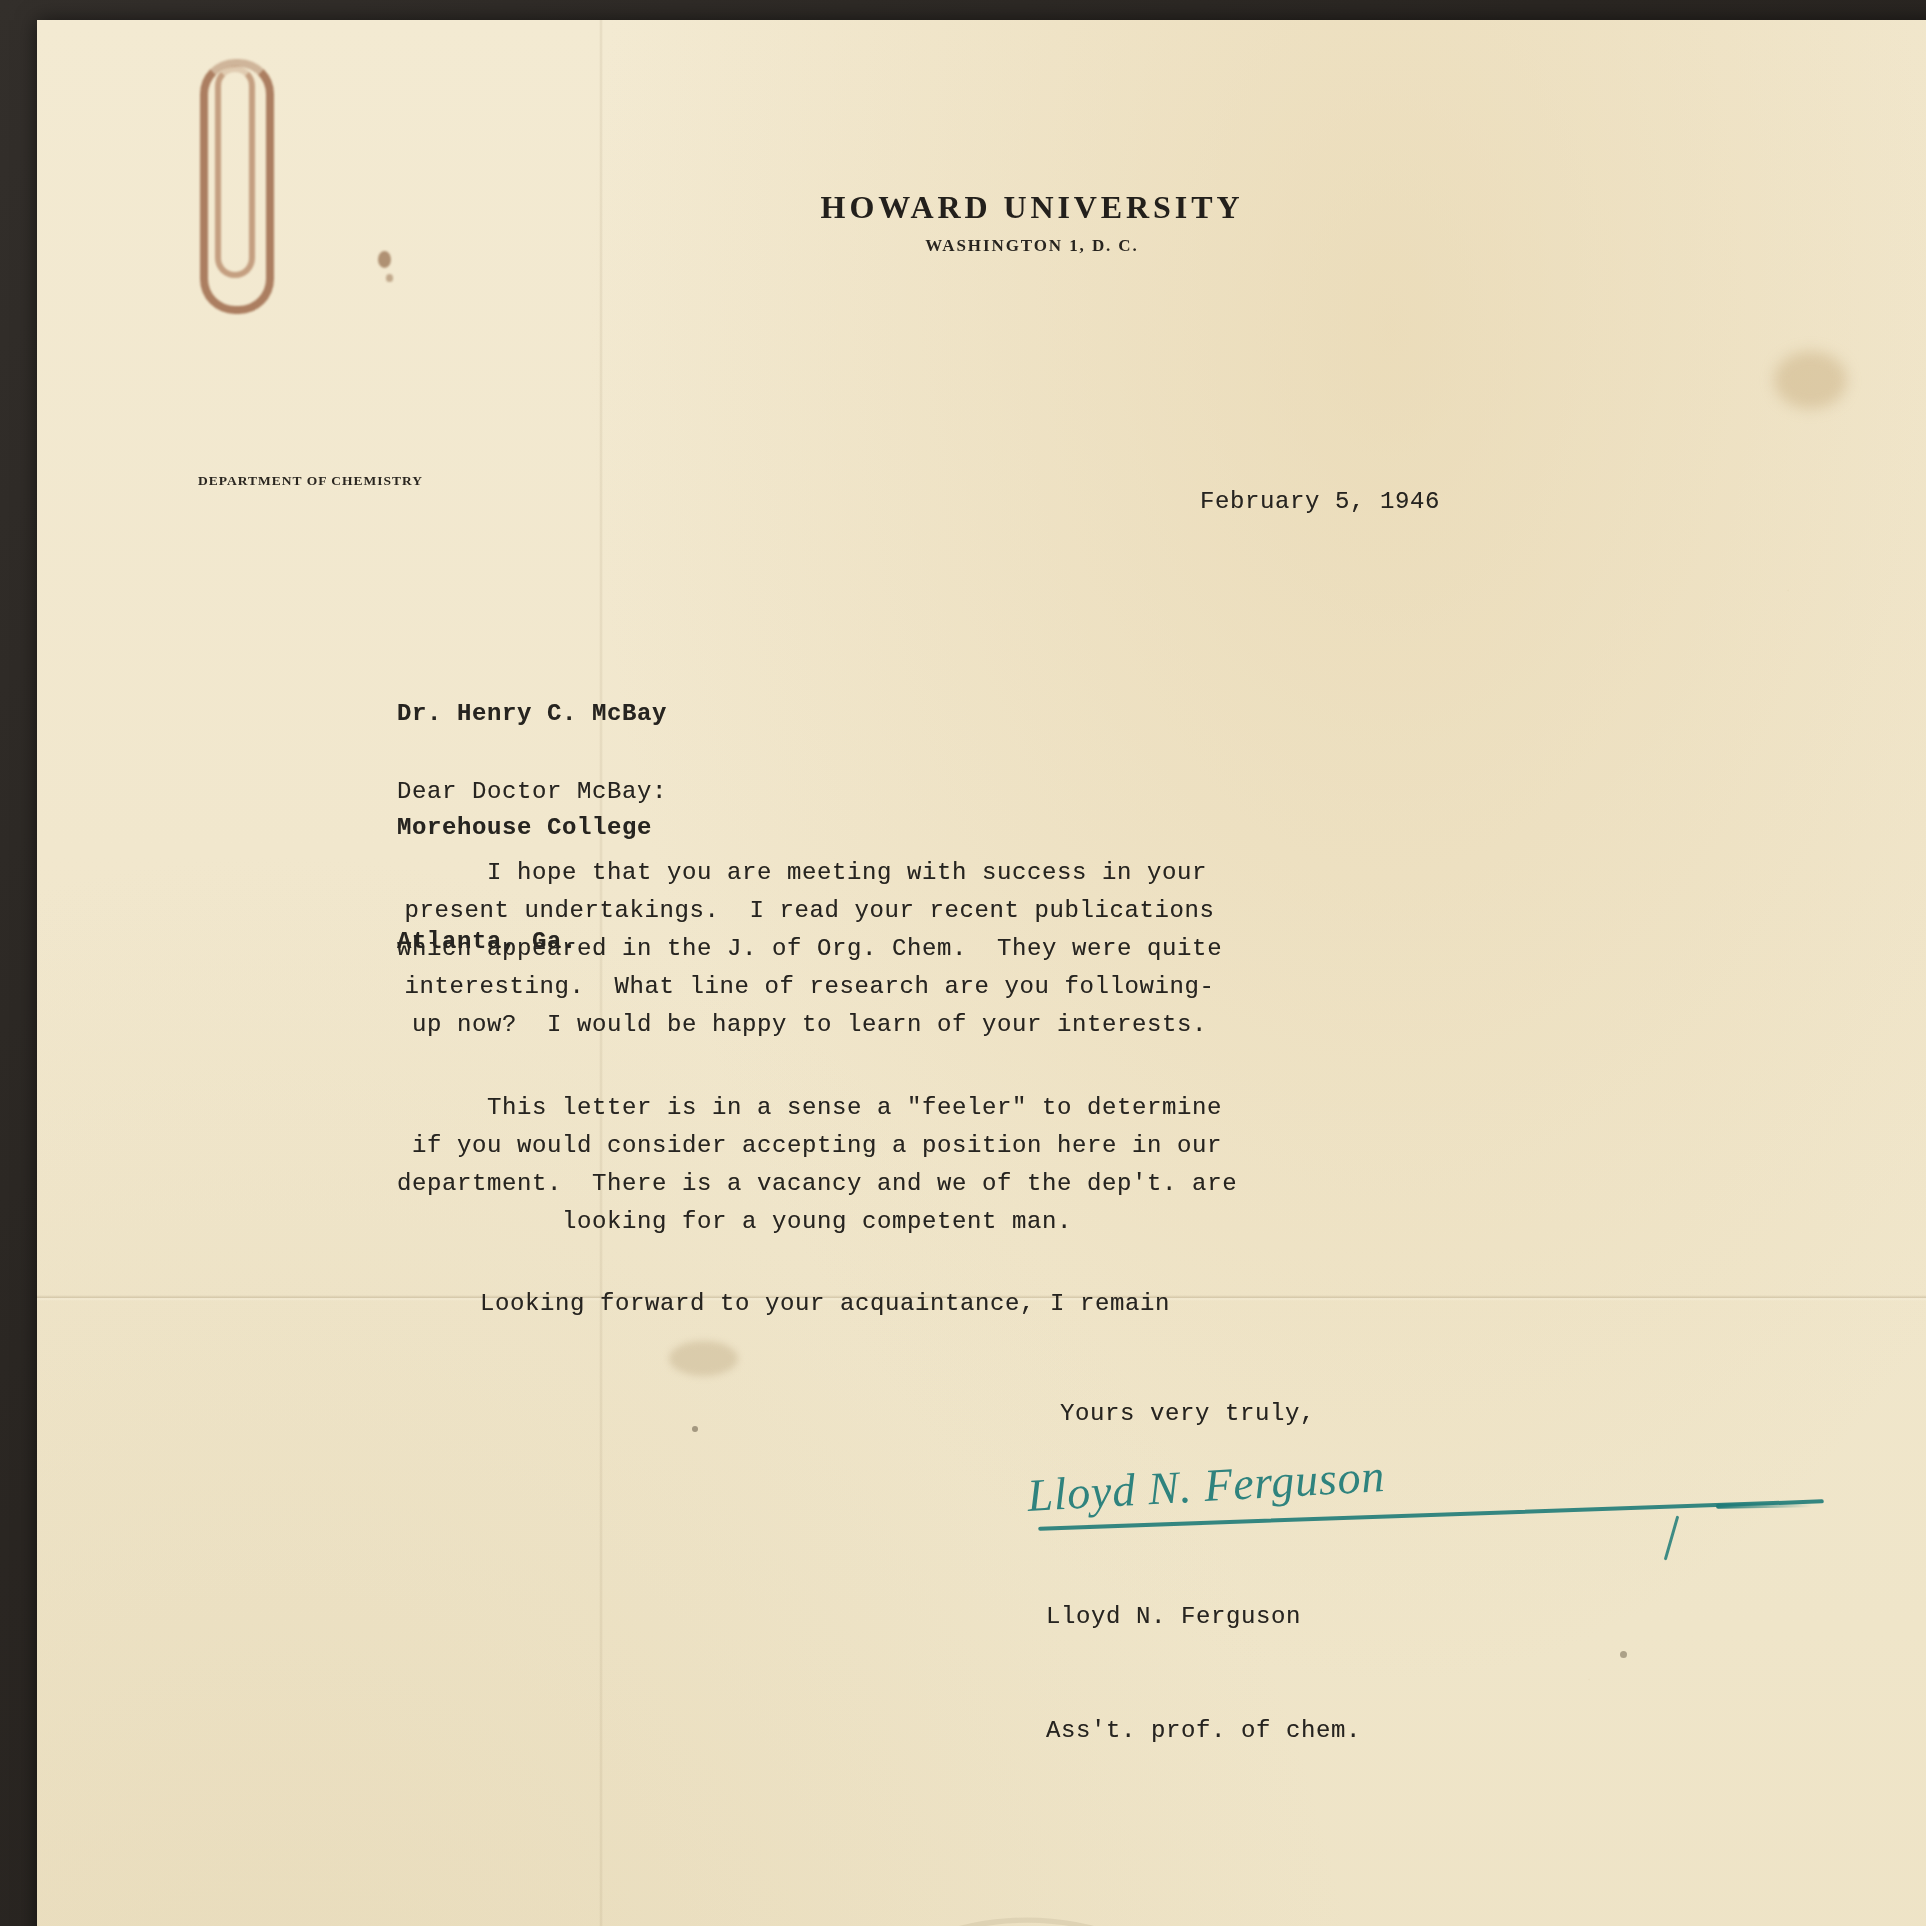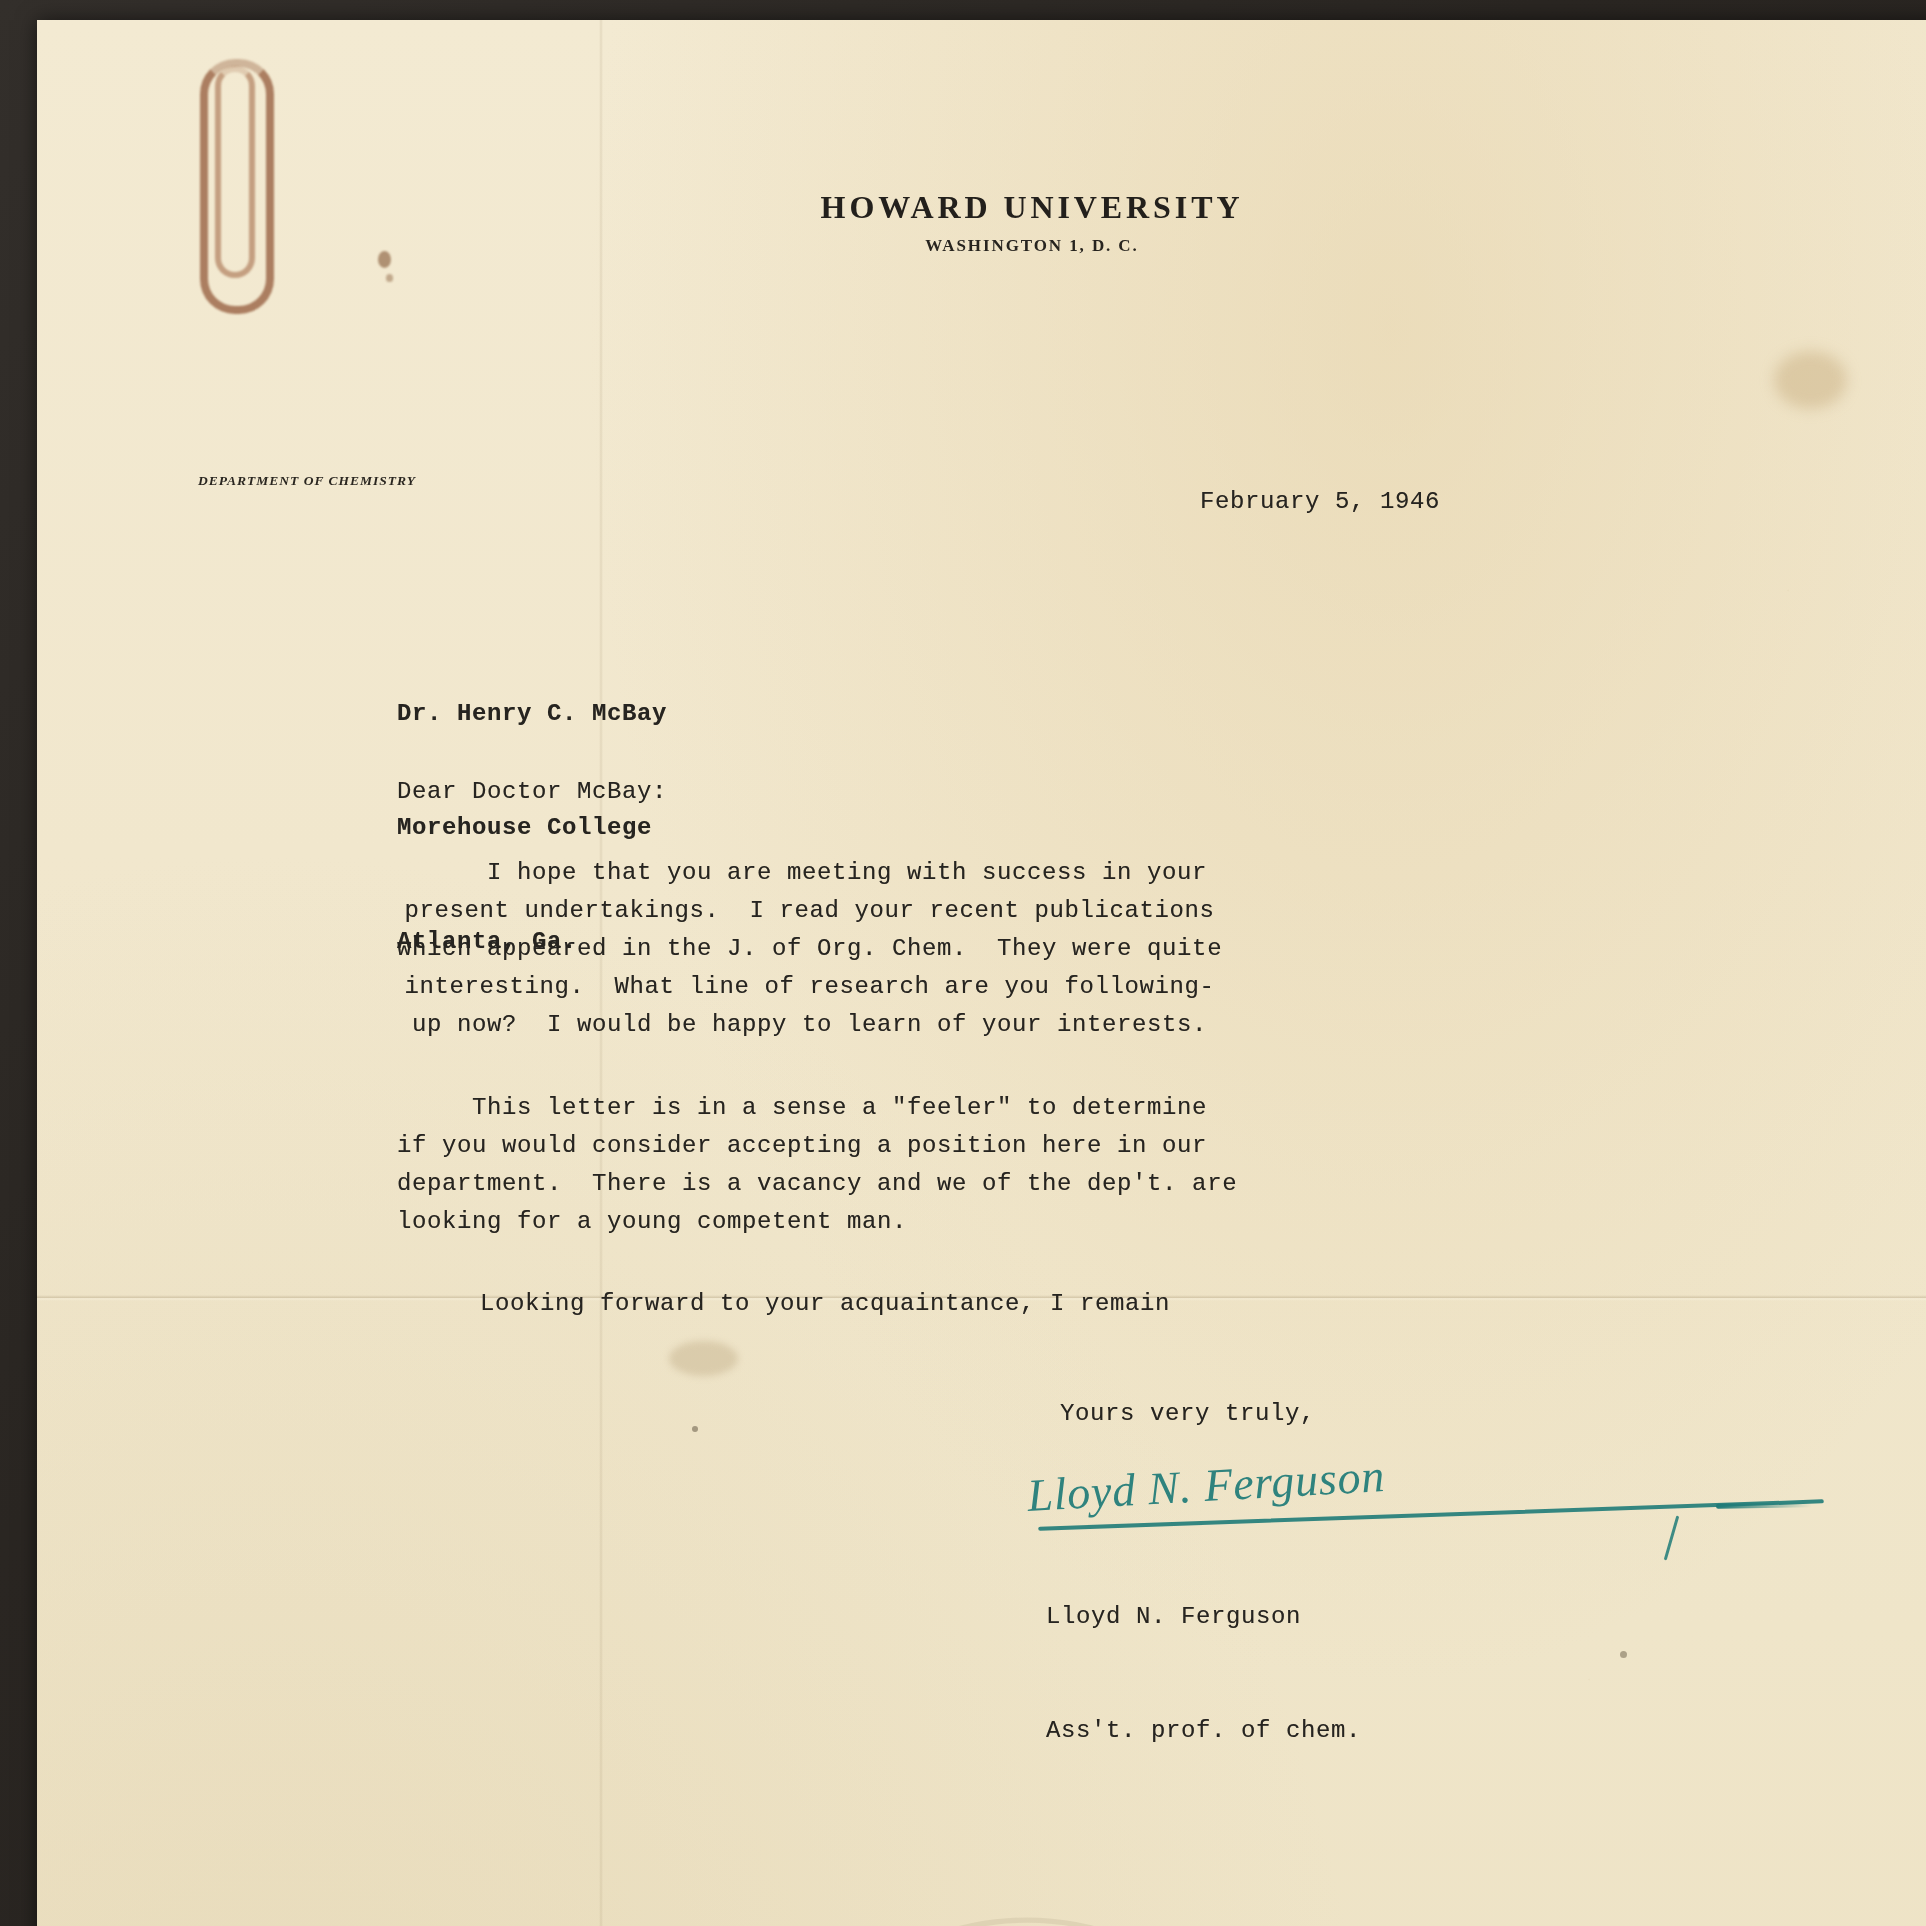--- a/index.html
+++ b/index.html
@@ -197,21 +197,20 @@
 
   .dept {
     position: absolute;
     left: 161px;
     top: 453px;
     font-family: "Liberation Serif", serif;
     font-size: 13.5px;
     letter-spacing: 1px;
     font-weight: 700;
     color: #2a2620;
-    font-style: italic;
   }
 
   
   .typed {
     font-family: "Liberation Mono", monospace;
     color: #262420;
     font-size: 24px;
     line-height: 38px;
     letter-spacing: 0.6px;
     text-shadow: 0 0 0.6px rgba(40,35,28,0.35);
@@ -244,20 +243,21 @@
     left: 360px;
     top: 834px;
     white-space: pre;
     text-align: center;
   }
   .para2 {
     position: absolute;
     left: 360px;
     top: 1069px;
     white-space: pre;
+    text-align: center;
   }
   .para3 {
     position: absolute;
     left: 368px;
     top: 1265px;
     white-space: pre;
   }
 
   .closing {
     position: absolute;

